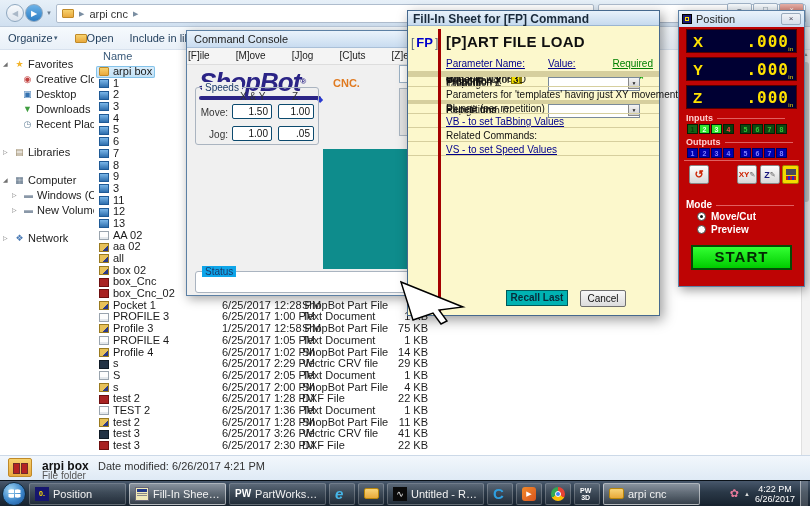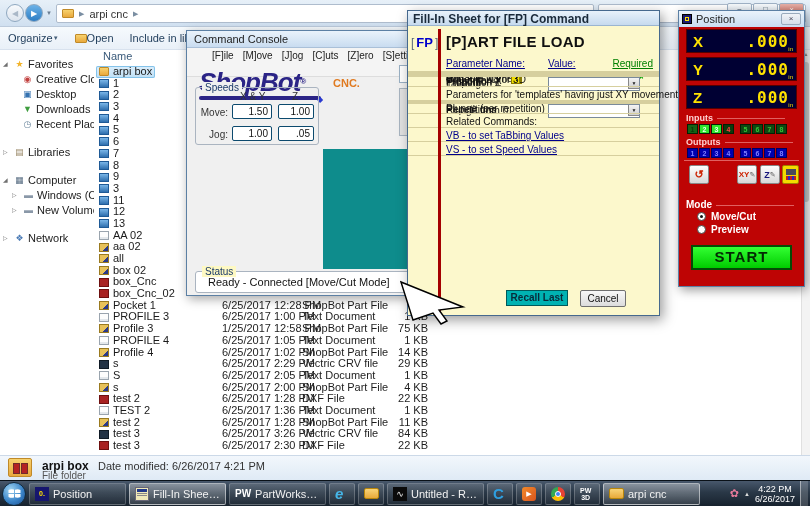--- a/index.html
+++ b/index.html
@@ -57,38 +57,38 @@
 .st-name{position:absolute;left:42px;top:3px;font-weight:bold;color:#111;font-size:12px}
 .st-mod{position:absolute;left:98px;top:4px;color:#333}
 .st-kind{position:absolute;left:42px;top:14px;color:#555;font-size:10px}
 .ex-scroll{position:absolute;right:0;top:50px;width:9px;bottom:25px;background:#f3f3f3;border-left:1px solid #e0e0e0}
 .ex-scroll .up{position:absolute;top:1px;left:0;right:0;text-align:center;font-size:5px;color:#888}
 .ex-thumb{position:absolute;top:12px;left:1px;width:6px;height:140px;background:#cdcdcd;border-radius:3px}
 
 
 .console{position:absolute;left:186px;top:30px;width:288px;height:266px;background:#f0f0f0;border:1px solid #5c80a4;box-shadow:2px 3px 10px rgba(0,0,0,.35);z-index:10}
 .c-title{height:17px;background:linear-gradient(#eaf3fb,#c9dcf0);border-bottom:1px solid #aac0d8;font-size:11px;color:#222;padding:2px 0 0 7px}
-.c-menu{height:29px;display:flex;gap:9px;padding:2px 0 0 25px;font-size:10px;color:#222;background:#f4f4f4;border-bottom:1px solid #ddd;white-space:nowrap}
+.c-menu{height:17px;display:flex;gap:26px;padding:2px 0 0 1px;font-size:10px;color:#222;background:#f4f4f4;border-bottom:1px solid #ddd;white-space:nowrap}
 .logo{position:absolute;left:12px;top:38px}
 .logo-text{font-size:26px;line-height:26px;font-weight:bold;font-style:italic;color:#2b2486;letter-spacing:-1px}
 .logo-reg{font-size:8px;vertical-align:top;color:#2b2486}
 .logo-bar{width:122px;height:4px;background:#2b2486;border-radius:2px;margin-top:1px}
 .logo-cnc{position:absolute;left:146px;top:46px;font-size:11px;font-weight:bold;color:#e07a20}
 .c-box1{position:absolute;left:212px;top:34px;width:68px;height:18px;background:#fff;border:1px solid #9ab0c4}
 .c-box2{position:absolute;left:212px;top:57px;width:68px;height:48px;background:#e2e2e2;border:1px solid #a8b4c0}
 .c-diamond{position:absolute;left:130px;top:64px;color:#2a3ad0;font-size:8px}
 .grpbox{position:absolute;border:1px solid #aab4c0;border-radius:3px}
 .grp-label{position:absolute;top:-6px;left:6px;background:#f0f0f0;padding:0 3px;font-size:10px;color:#1a3a6a}
 .speeds{left:8px;top:56px;width:124px;height:58px}
 .sp-h{position:absolute;top:3px;font-size:10px;color:#333}
 .sp-lbl{position:absolute;font-size:10px;color:#333;width:32px;text-align:right}
 .sp-in{position:absolute;height:15px;background:#fff;border:1px solid #0c4a6e;border-radius:2px;font-size:10px;text-align:right;padding:1px 3px 0 0;color:#111}
 .teal{position:absolute;left:136px;top:118px;width:150px;height:120px;background:#0e8c8c}
 .statusgrp{left:8px;top:240px;width:272px;height:22px;background:#fff}
-.statusgrp .grp-label{background:#fef9c3}
+.statusgrp .grp-label{background:#0ea5e9}
 .status-text{position:absolute;left:12px;top:4px;font-size:11px;color:#111;white-space:nowrap}
 
 
 .fillin{position:absolute;left:407px;top:10px;width:253px;height:306px;background:#fcf8cc;border:1px solid #46698e;box-shadow:3px 4px 12px rgba(0,0,0,.4);z-index:20}
 .fi-title{height:15px;background:linear-gradient(#e8f2fb,#c6daee);border-bottom:1px solid #9ab5d0;font-size:12px;font-weight:bold;color:#1a2a3a;padding:1px 0 0 5px}
 .fi-body{position:absolute;top:16px;left:0;right:0;bottom:0}
 .redline{position:absolute;left:30px;top:2px;width:3px;height:286px;background:#a40000;z-index:2}
 .fp-code{position:absolute;left:3px;top:8px;font-size:12px}
 .fp-br{color:#5a6a7a}
 .fp{color:#0000cc;font-weight:bold;font-size:13px;padding:0 2px}
@@ -379,21 +379,21 @@
             <span class="f-ic text-doc"></span>
             <span class="f-name">TEST 2</span>
           </span><span class="f-date">6/25/2017 1:36 PM</span><span class="f-type">Text Document</span><span class="f-size">1 KB</span></div>
         <div class="f-row"><span class="f-left">
             <span class="f-ic sbp-gold"></span>
             <span class="f-name">test 2</span>
           </span><span class="f-date">6/25/2017 1:28 PM</span><span class="f-type">ShopBot Part File</span><span class="f-size">11 KB</span></div>
         <div class="f-row"><span class="f-left">
             <span class="f-ic vectric-dark"></span>
             <span class="f-name">test 3</span>
-          </span><span class="f-date">6/25/2017 3:26 PM</span><span class="f-type">Vectric CRV file</span><span class="f-size">84 KB</span></div>
+          </span><span class="f-date">6/25/2017 3:26 PM</span><span class="f-type">Vectric CRV file</span><span class="f-size">41 KB</span></div>
         <div class="f-row"><span class="f-left">
             <span class="f-ic dxf-red"></span>
             <span class="f-name">test 3</span>
           </span><span class="f-date">6/25/2017 2:30 PM</span><span class="f-type">DXF File</span><span class="f-size">22 KB</span></div>
       </div>
     <div class="ex-status">
       <span class="st-folder"></span>
       <span class="st-name">arpi box</span>
       <span class="st-mod"><span>Date modified:</span> <span>6/26/2017 4:21 PM</span></span>
       <span class="st-kind">File folder</span>
@@ -431,21 +431,20 @@
       <span class="sp-lbl" style="left:0;top:19px">Move:</span>
       <span class="sp-in" style="left:36px;top:16px;width:40px">1.50</span>
       <span class="sp-in" style="left:82px;top:16px;width:36px">1.00</span>
       <span class="sp-lbl" style="left:0;top:41px">Jog:</span>
       <span class="sp-in" style="left:36px;top:38px;width:40px">1.00</span>
       <span class="sp-in" style="left:82px;top:38px;width:36px">.05</span>
     </div>
     <div class="teal"></div>
     <div class="grpbox statusgrp">
       <span class="grp-label">Status</span>
-      <span class="status-text">Ready - Connected  [Move/Cut Mode]</span>
     </div>
   </div>
 
   <div class="fillin">
     <div class="fi-title">Fill-In Sheet for [FP] Command</div>
     <div class="fi-body">
       <div class="redline"></div>
       <span class="fp-code"><span class="fp-br">[</span><span class="fp">FP</span><span class="fp-br">]</span></span>
       <span class="fi-heading">[P]ART FILE LOAD</span>
       <div class="fi-headrow">
@@ -491,25 +490,25 @@
           </div>
           <div class="fi-row r-text">
             <span class="lbl">Repetitions</span>
             <span class="fi-txtbox">1</span>
           </div>
           <div class="fi-row r-select">
             <span class="lbl">Plunge from 0</span>
             <span class="fi-select">0 - Off<span class="fi-dd">▼</span></span>
           </div>
           <div class="fi-row r-blank"></div>
+          <div class="fi-row r-link">
+            <span class="lbl">VB - to set TaBbing Values</span>
+          </div>
           <div class="fi-row r-head">
             <span class="lbl">Related Commands:</span>
-          </div>
-          <div class="fi-row r-link">
-            <span class="lbl">VB - to set TaBbing Values</span>
           </div>
           <div class="fi-row r-link">
             <span class="lbl">VS - to set Speed Values</span>
           </div>
         </div>
       <span class="btn-recall">Recall Last</span>
       <span class="btn-cancel">Cancel</span>
     </div>
   </div>
 

